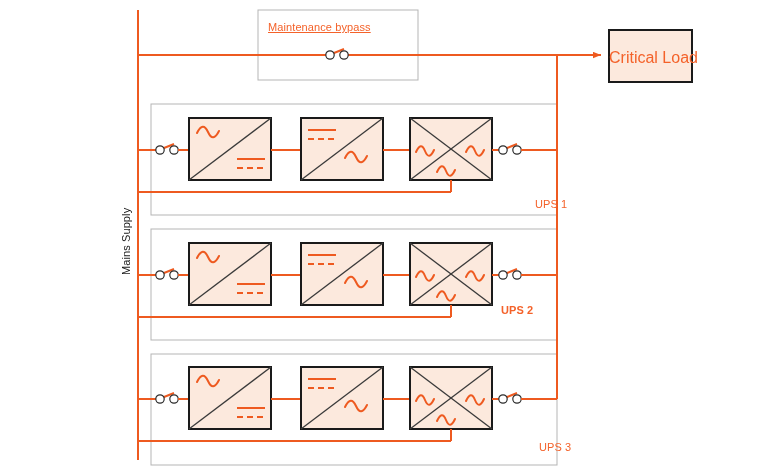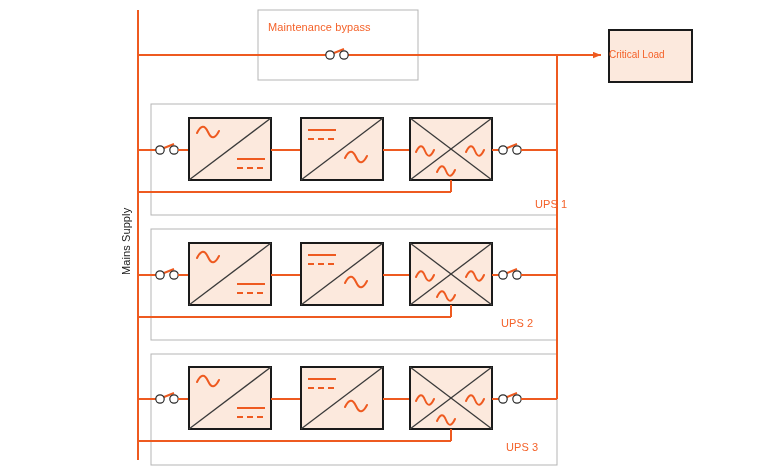--- a/index.html
+++ b/index.html
@@ -36,21 +36,21 @@
     font-size: 11px;
     color: #1a1a1a;
     white-space: nowrap;
     transform-origin: 0 0;
     transform: rotate(-90deg);
     letter-spacing: 0.1px;
   }
   .lbl-load {
     position: absolute;
     font-family: "Liberation Sans", sans-serif;
-    font-size: 10px;
+    font-size: 16px;
     color: #f4622a;
     white-space: nowrap;
     text-align: left;
   }
 </style>
 </head>
 <body>
 
 <div id="canvas">
 
@@ -238,23 +238,23 @@
       </g>
       <line x1="521" y1="399" x2="557" y2="399" stroke="#ee5a20" stroke-width="2"></line>
     </g>
 
     <rect x="609" y="30" width="83" height="52" fill="#fce9dd" stroke="#1a1a1a" stroke-width="2"></rect>
 
   </svg>
 
   <div class="lbl-mains" style="left:120px; top:275px;">Mains Supply</div>
 
-  <div class="lbl" style="left:268px; top:21px;">Maintenance bypass</div>
+  <div class="lbl" style="left:268px; top:21px;text-decoration:underline;">Maintenance bypass</div>
 
   <div class="lbl-load" style="left:609px; top:49px; width:83px;">Critical Load</div>
 
   <div class="lbl" style="left:501px; top:198px;padding-left:34px;">UPS 1</div>
 
-  <div class="lbl" style="left:501px; top:317px;">UPS 2</div>
-
-  <div class="lbl" style="left:481px; top:441px;padding-left:25px;">UPS 3</div>
+  <div class="lbl" style="left:501px; top:304px;font-weight:bold;">UPS 2</div>
+
+  <div class="lbl" style="left:514px; top:441px;padding-left:25px;">UPS 3</div>
 
 </div>
 
 </body></html>

